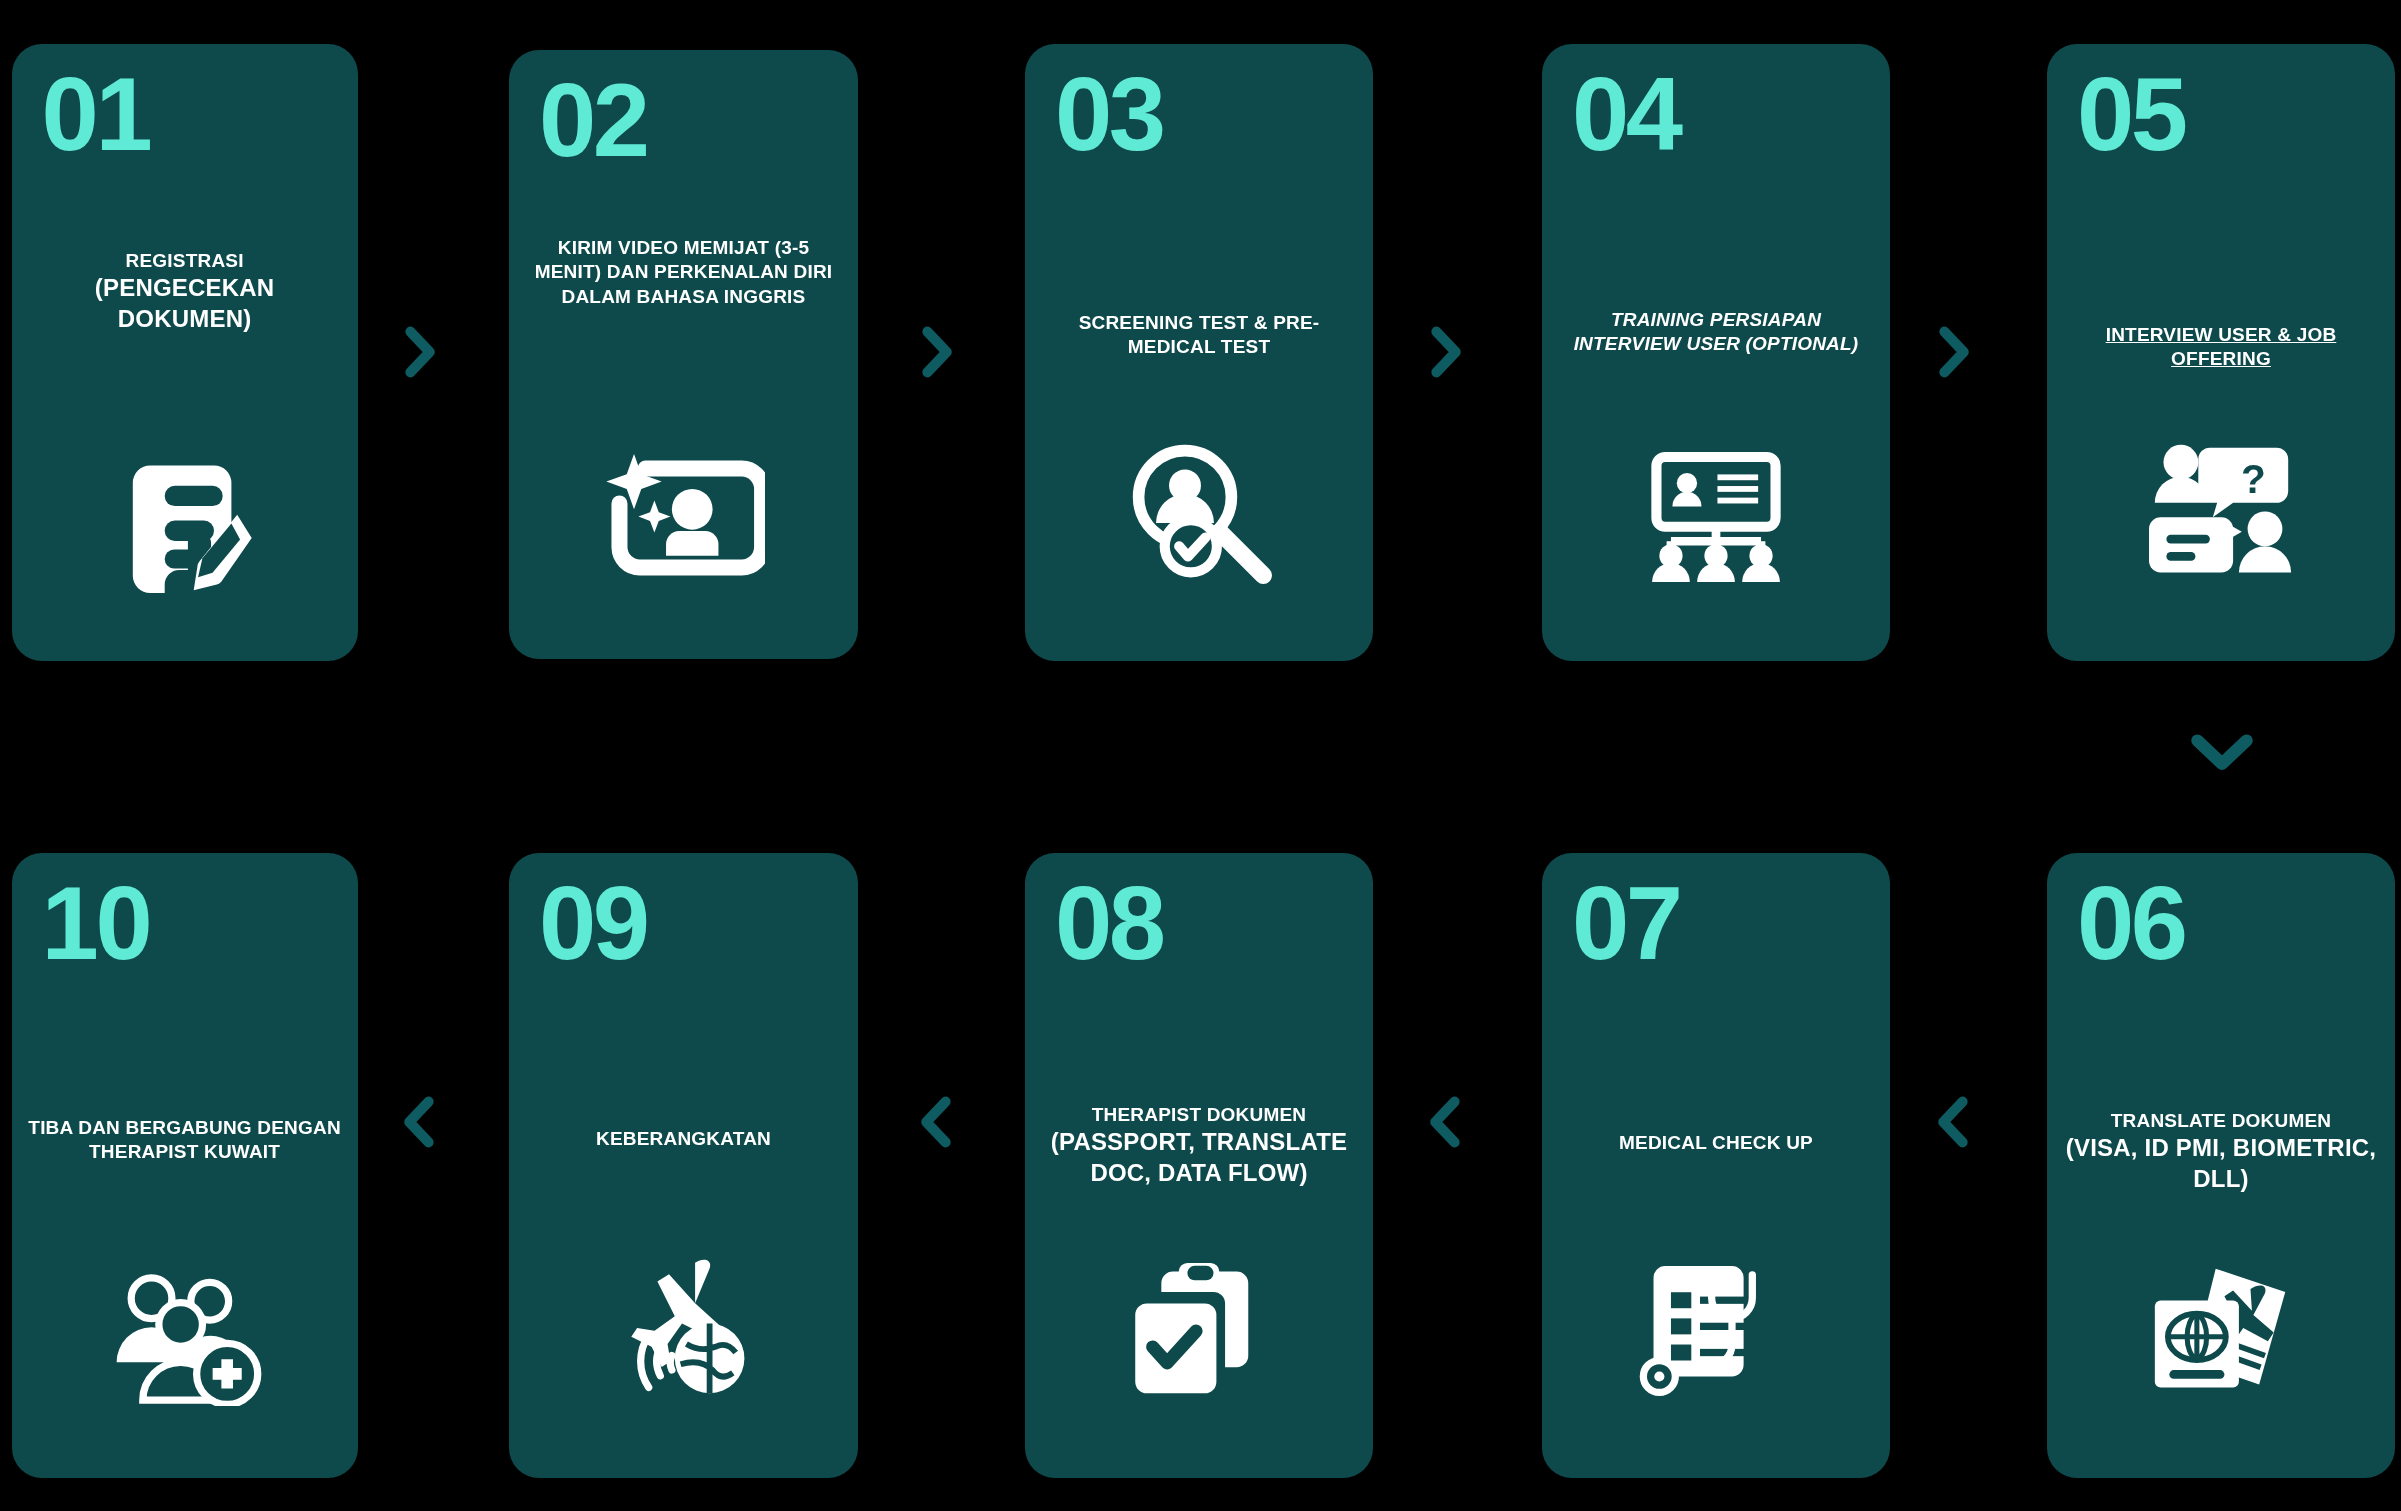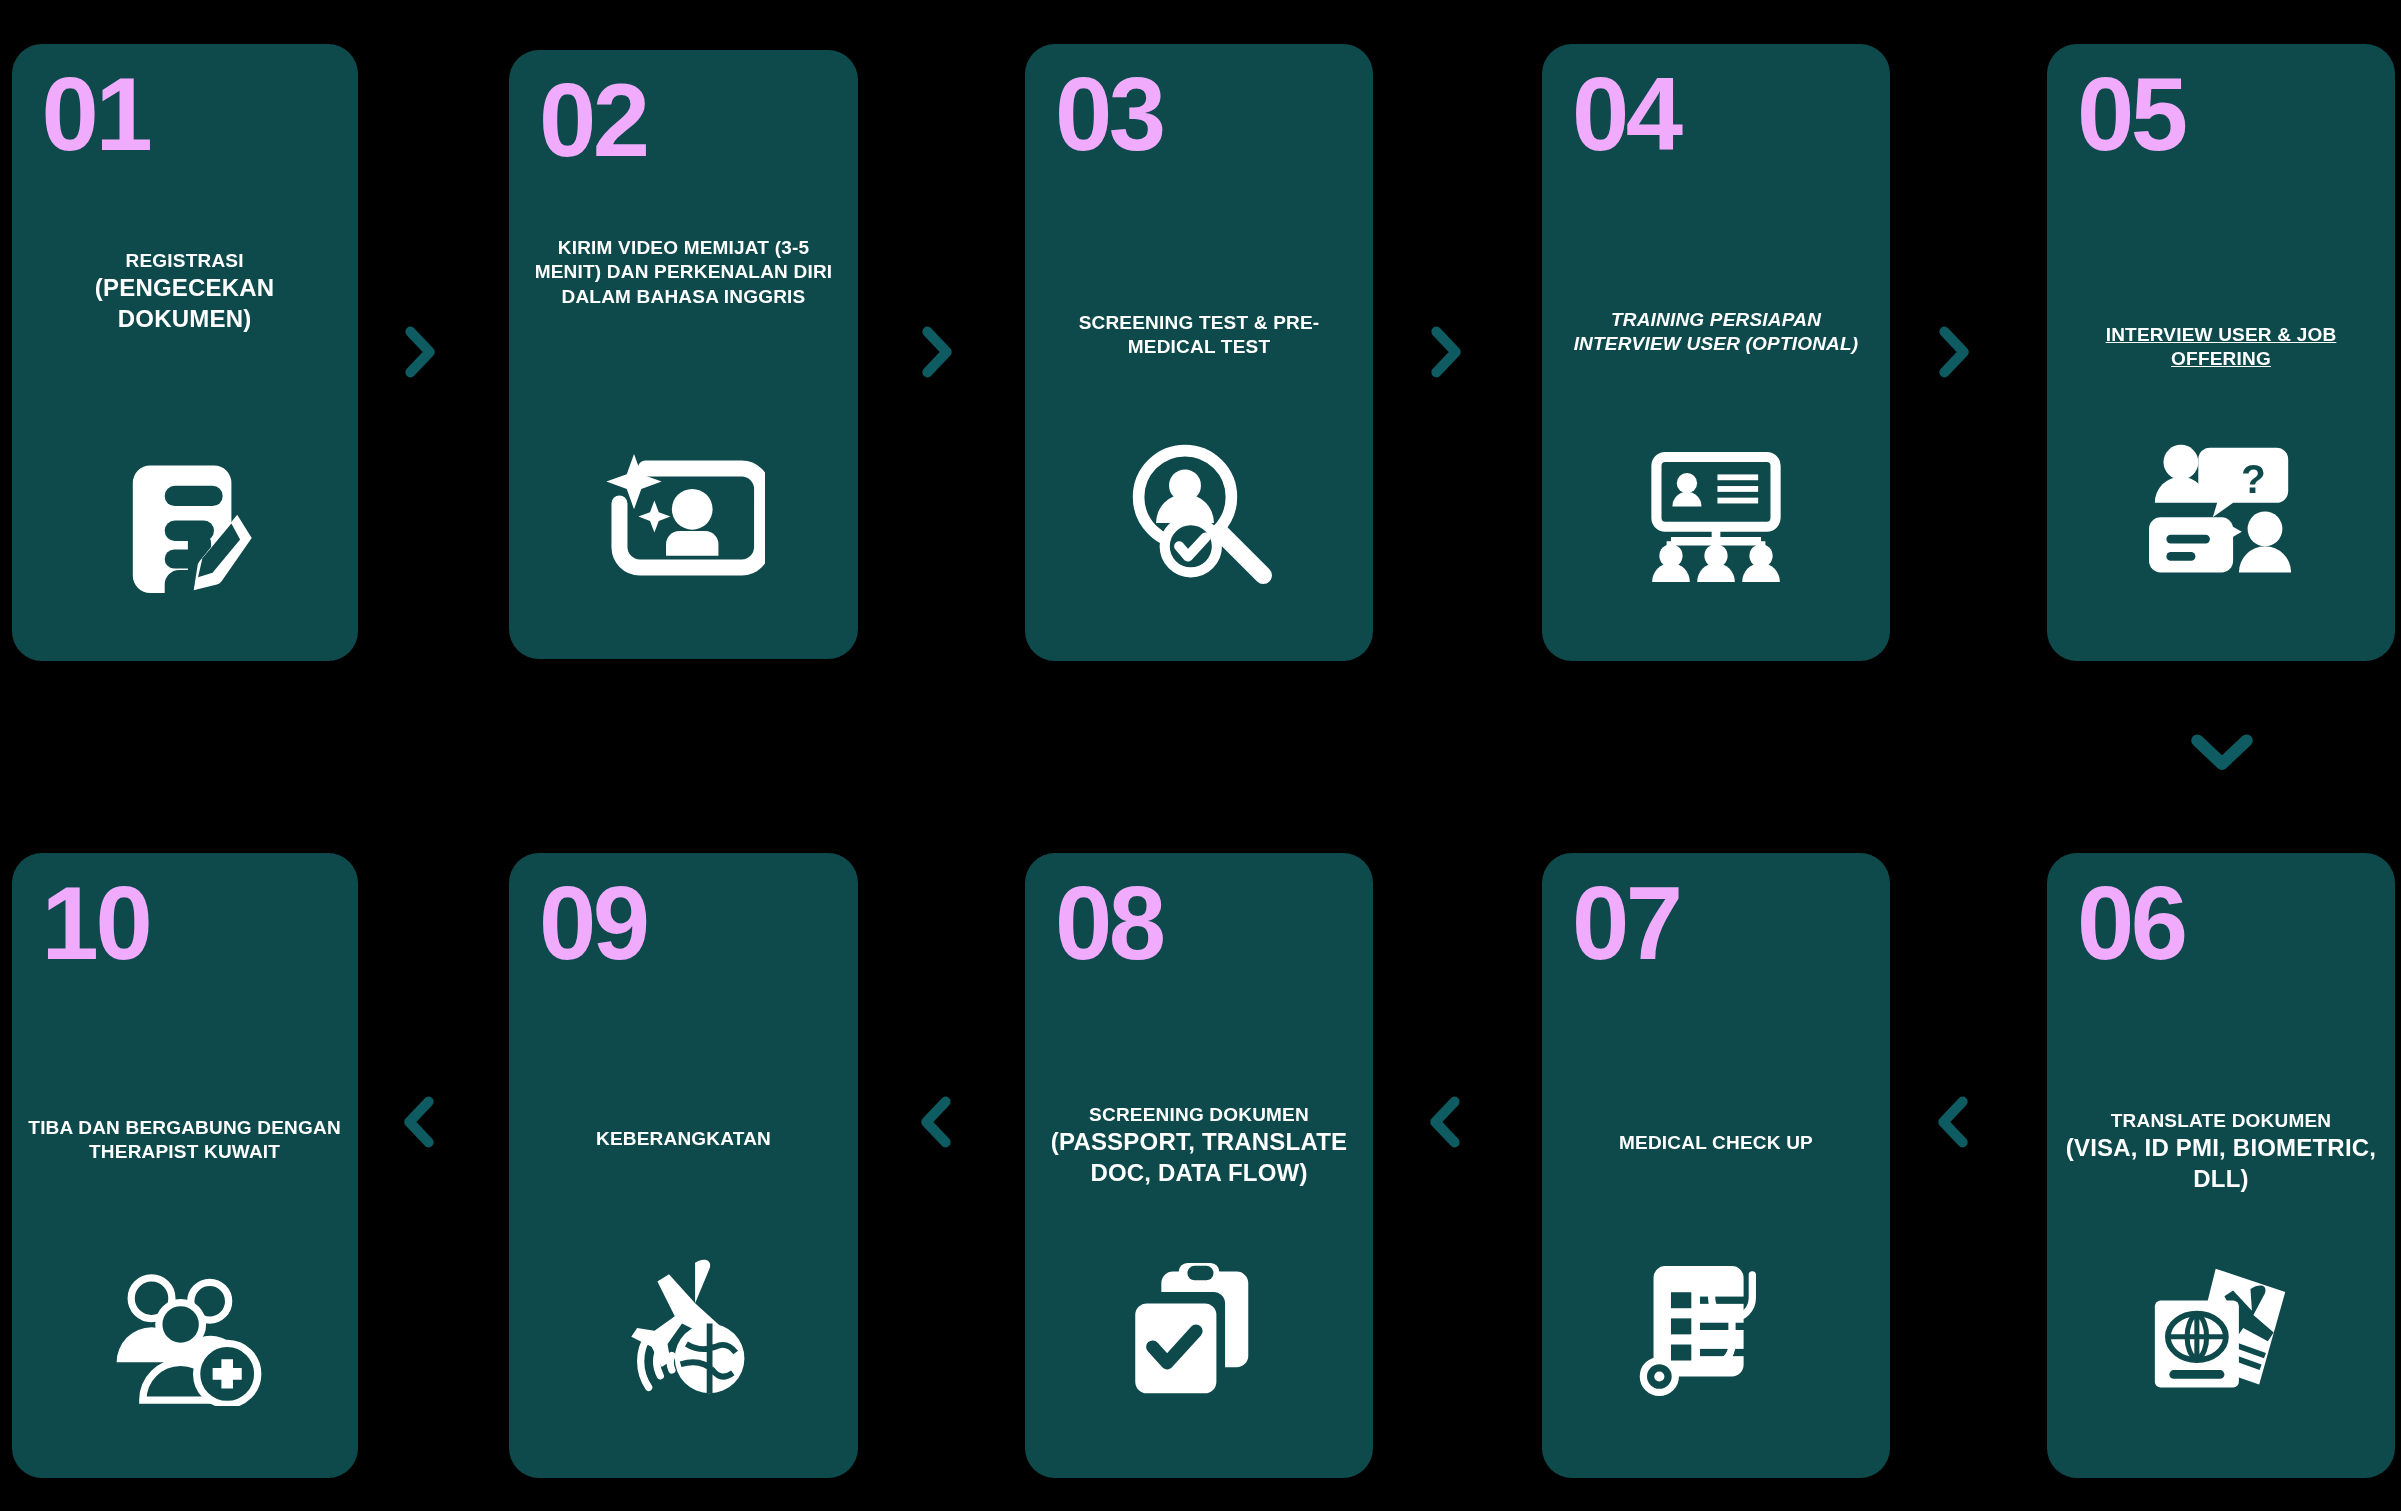--- a/index.html
+++ b/index.html
@@ -25,21 +25,21 @@
     flex-direction:column;
     align-items:center;
     overflow:hidden;
   }
   .card-num {
     position:absolute;
     left:30px;
     top:12.8px;
     font-size:103px;
     font-weight:800;
-    color:#f0abfc;
+    color:#5eead4;
     letter-spacing:-3.5px;
     line-height:1.12;
     font-family:"Liberation Sans", sans-serif;
   }
   .card-label {
     position:absolute;
     left:0; right:0;
     padding:0 15px;
     text-align:center;
     color:#ffffff;
@@ -242,21 +242,21 @@
         <path d="M30 56 a32 32 0 0 0 0 36" stroke="#ffffff" stroke-width="5" fill="none" stroke-linecap="round"></path>
         <path d="M38 64 a22 22 0 0 0 0 20" stroke="#ffffff" stroke-width="5" fill="none" stroke-linecap="round"></path>
         <path d="M46 70 a12 12 0 0 0 0 10" stroke="#ffffff" stroke-width="5" fill="none" stroke-linecap="round"></path>
       </svg>
     </div>
   </div>
 
   <div class="card r2 c3">
     <div class="card-num">08</div>
     <div class="card-label" style="top:250px;">
-      <span class="l1">SCREENING DOKUMEN</span>
+      <span class="l1">THERAPIST DOKUMEN</span>
       <span class="l2">(PASSPORT, TRANSLATE DOC, DATA FLOW)</span>
     </div>
     <div class="card-icon" style="top:407px;">
       <svg width="140" height="142" viewBox="0 0 96 98" fill="#ffffff">
         <path d="M40 2 h16 a6 6 0 0 1 6 6 h12 a8 8 0 0 1 8 8 v50 a8 8 0 0 1 -8 8 h-8 V30 a8 8 0 0 0 -8 -8 H22 V16 a8 8 0 0 1 8 -8 h4 a6 6 0 0 1 6 -6 z"></path>
         <rect x="40" y="4" width="18" height="10" rx="5" fill="#0e4a4c"></rect>
         <rect x="4" y="30" width="56" height="62" rx="8"></rect>
         <path d="M16 60 l10 11 20 -22" stroke="#0e4a4c" stroke-width="9" fill="none" stroke-linecap="round" stroke-linejoin="round"></path>
       </svg>
     </div>

